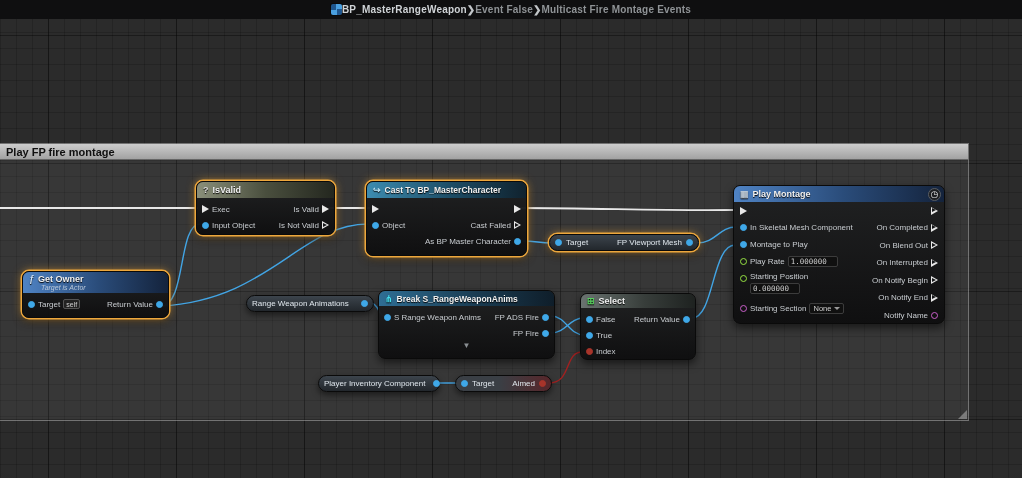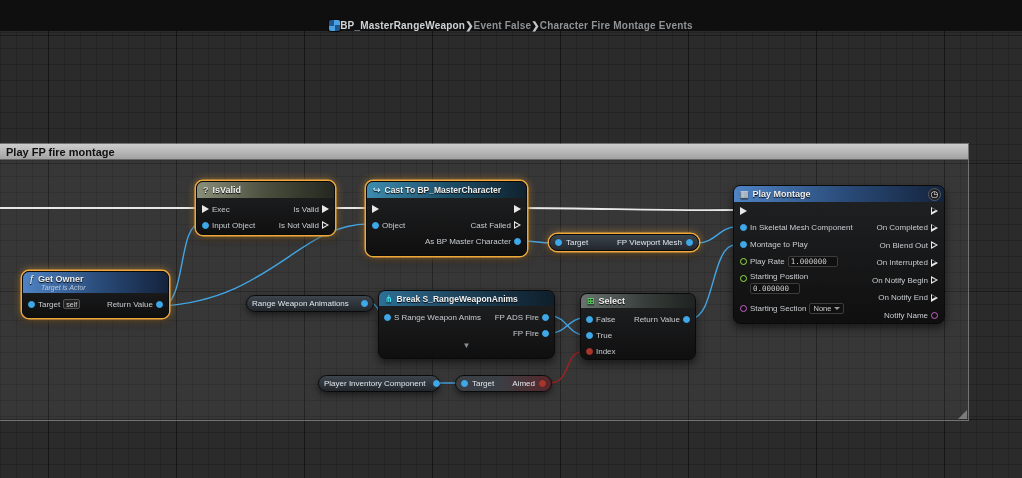--- a/index.html
+++ b/index.html
@@ -9,22 +9,22 @@
     background-image:
       linear-gradient(rgba(0,0,0,.38) 1px,transparent 1px),
       linear-gradient(90deg,rgba(0,0,0,.38) 1px,transparent 1px),
       linear-gradient(rgba(0,0,0,.16) 1px,transparent 1px),
       linear-gradient(90deg,rgba(0,0,0,.16) 1px,transparent 1px);
     background-size:128px 128px,128px 128px,16px 16px,16px 16px;
     background-position:48px 35px,48px 35px,0 0,0 0;}
   .vignette{position:absolute;inset:0;z-index:9;pointer-events:none;
     background:radial-gradient(ellipse 135% 125% at 50% 45%,transparent 55%,rgba(0,0,0,.33) 100%)}
   
-  .topbar{position:absolute;top:0;left:0;right:0;height:31px;background:#0f0f10;z-index:10;
-    display:flex;justify-content:center;align-items:flex-end;}
+  .topbar{position:absolute;top:0;left:0;right:0;height:19px;background:#0f0f10;z-index:10;
+    display:flex;justify-content:center;align-items:center;}
   .crumb{font-size:10px;font-weight:bold;color:#8f9396;letter-spacing:.2px}
   .crumb.first{color:#cfd3d6}
   .sep{color:#c2c6c9;font-size:10px;font-weight:bold}
   .bp-icon{width:11px;height:11px;border-radius:2px;
     background:conic-gradient(#4aa0e0 0 25%,#1f568e 0 50%,#4aa0e0 0 75%,#1f568e 0);
     box-shadow:0 0 0 1px #0a0a0a}
   
   .comment{position:absolute;z-index:1;border:1px solid rgba(255,255,255,.30);background:rgba(165,165,165,.10)}
   .comment-title{height:16px;background:linear-gradient(#cdcdcd,#a2a2a2);color:#101010;
     font-size:11px;font-weight:bold;display:flex;align-items:center;padding:0 6px;
@@ -358,16 +358,16 @@
   </div>
 
   <div class="vignette"></div>
 
   <div class="topbar">
     <span class="bp-icon"></span>
     <span class="crumb first">BP_MasterRangeWeapon</span>
     <span class="sep">❯</span>
     <span class="crumb">Event False</span>
     <span class="sep">❯</span>
-    <span class="crumb">Character Fire Montage Events</span>
+    <span class="crumb">Multicast Fire Montage Events</span>
   </div>
 
 </div>
 
 </body></html>

